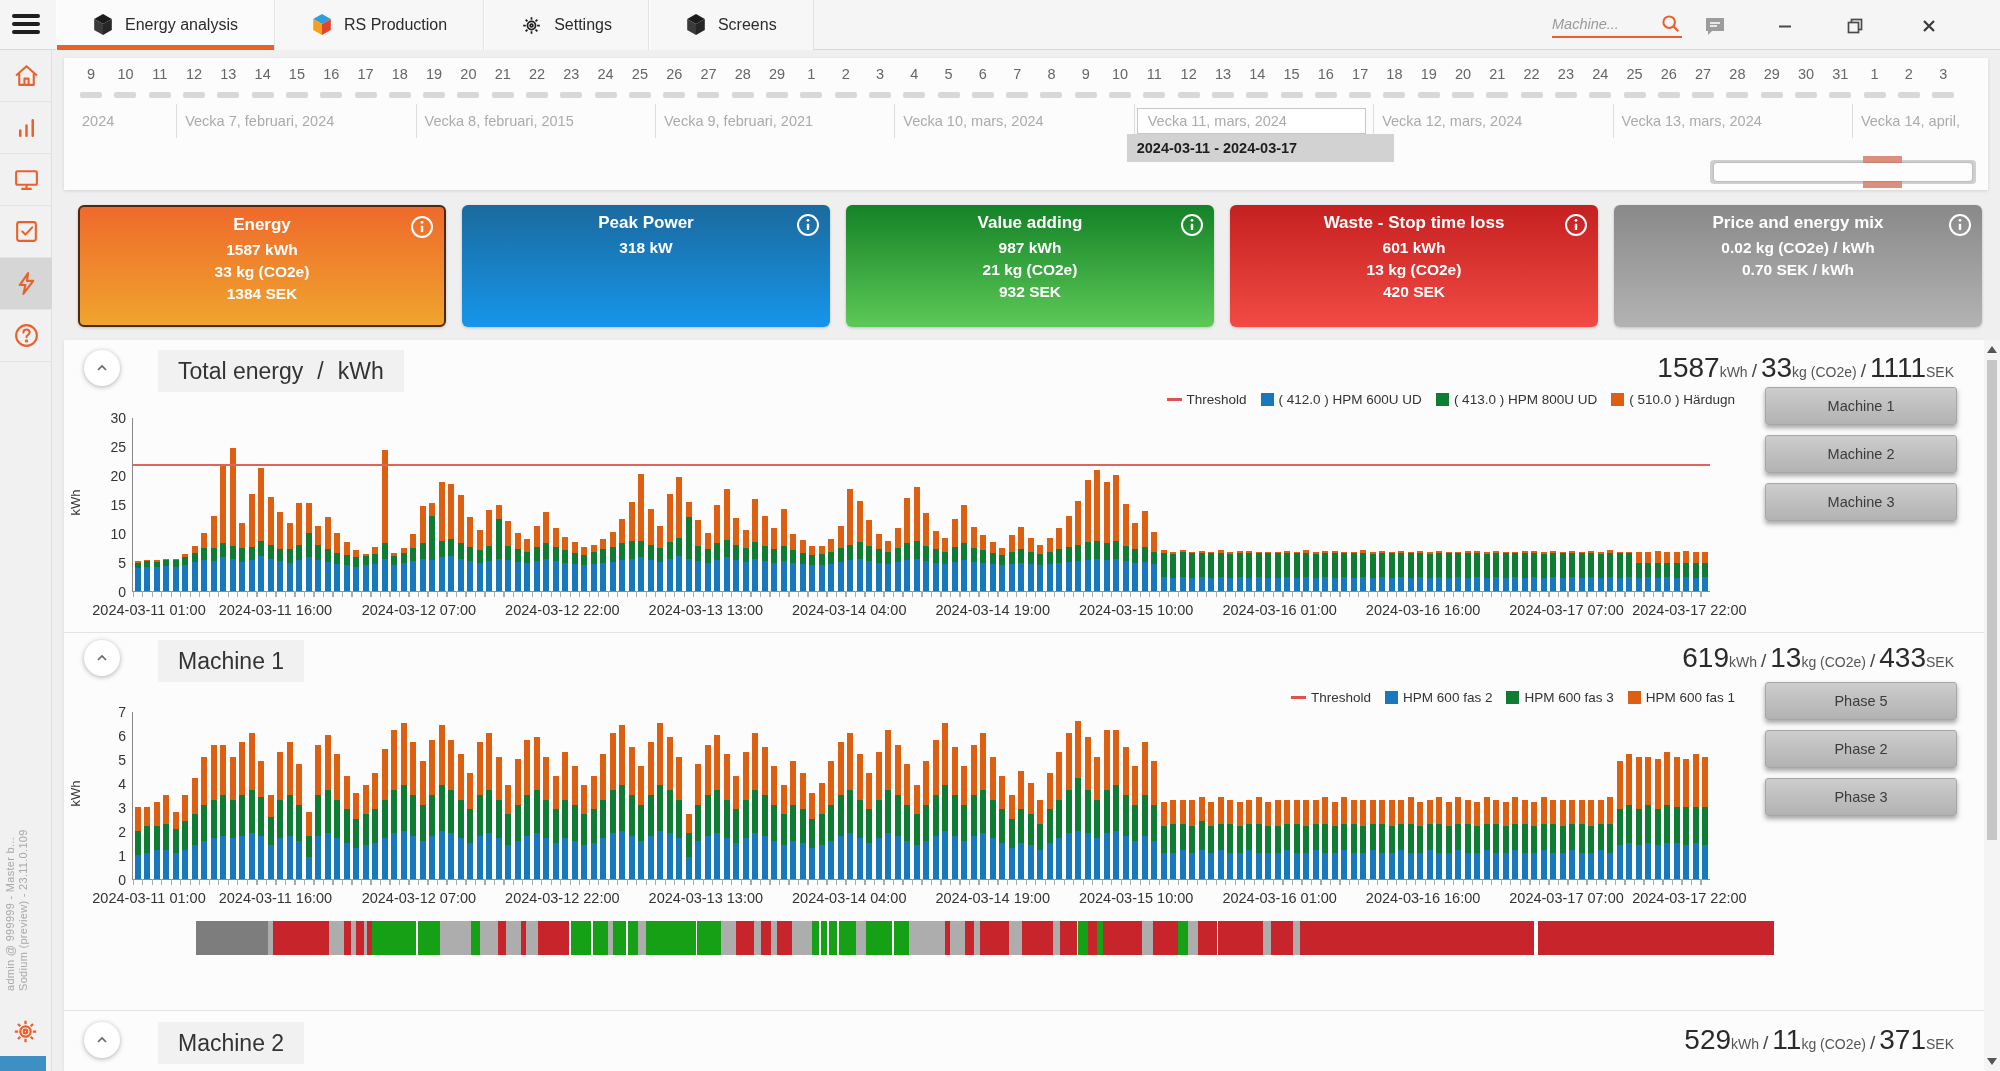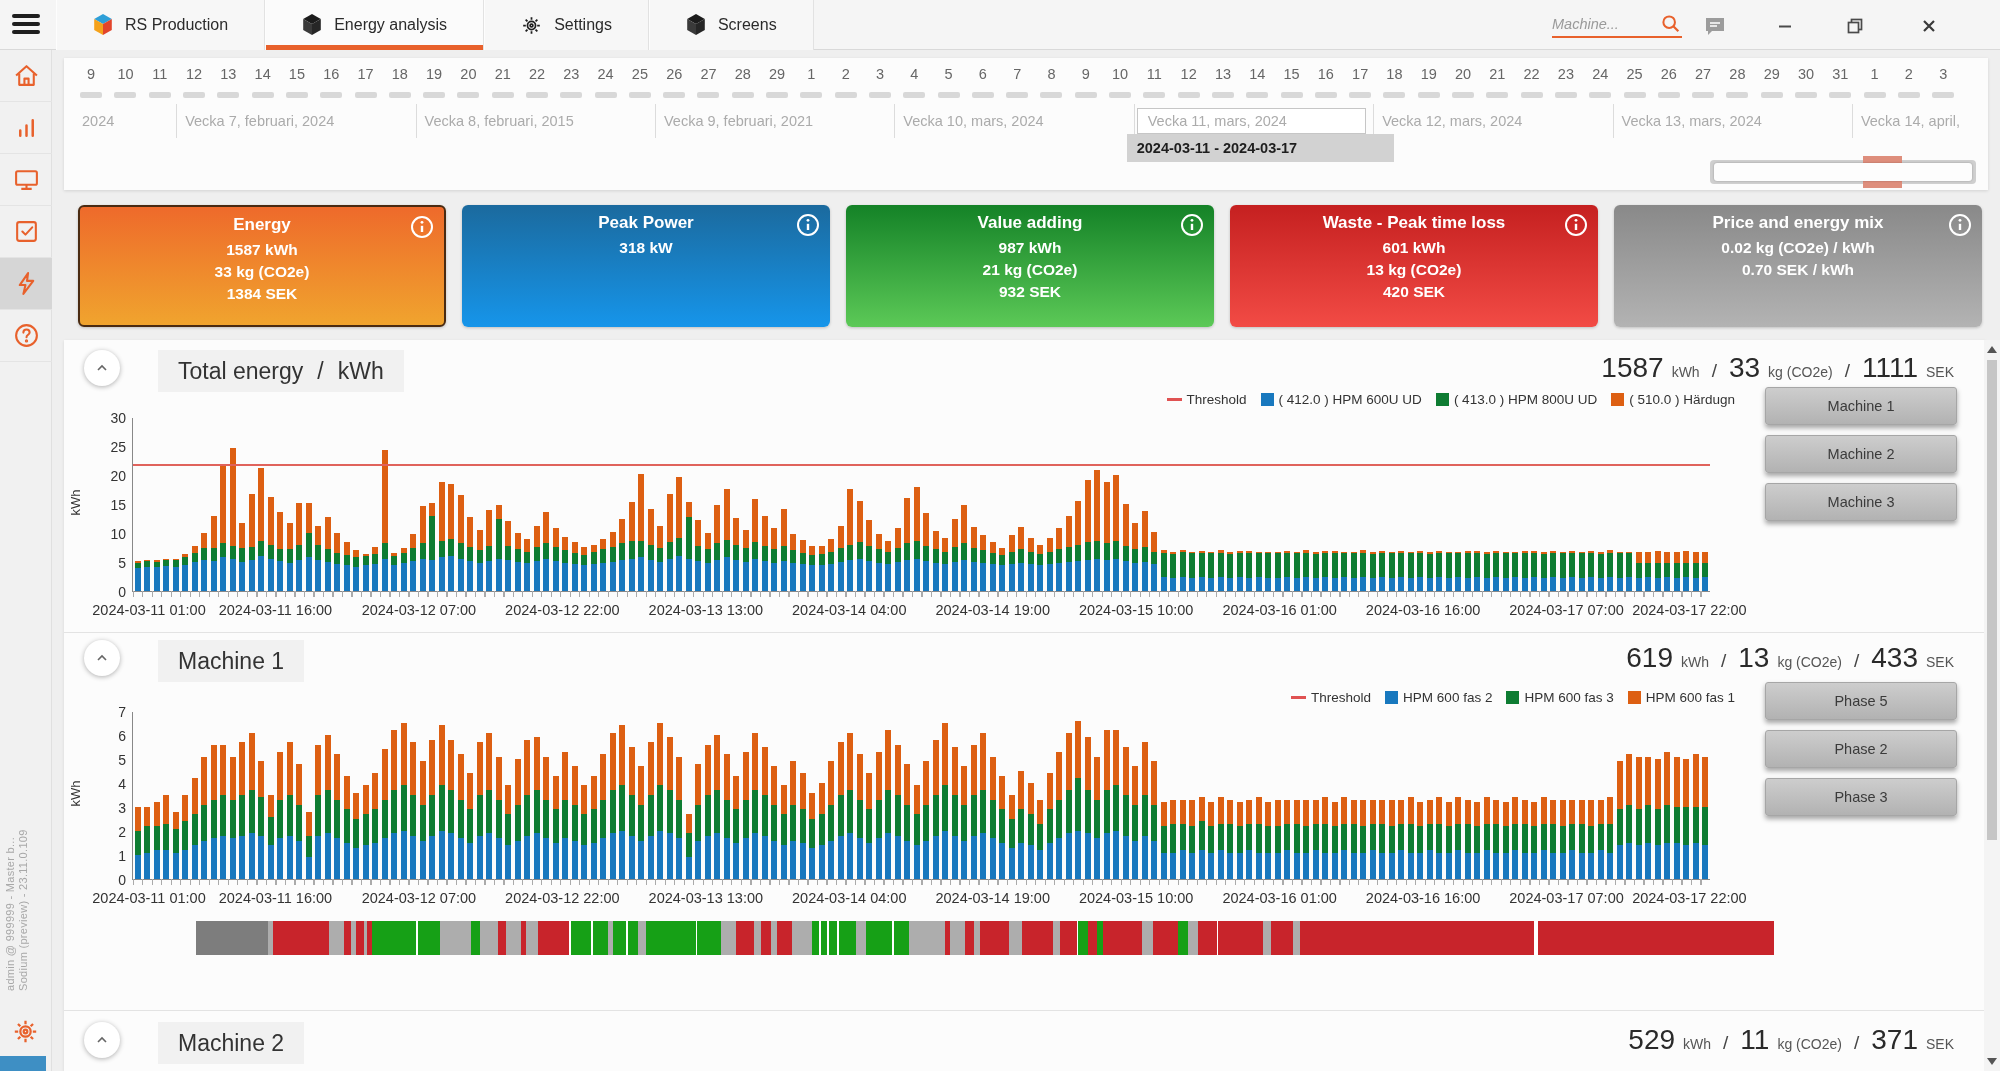--- a/index.html
+++ b/index.html
@@ -70,21 +70,21 @@
   .card-info { position:absolute; right:10px; top:8px; }
 
   
   #main-panel { position:absolute; left:64px; top:340px; width:1922px; height:731px;
     background:#FCFCFC; box-shadow:0 1px 3px rgba(0,0,0,.1); }
   .chev-btn { position:absolute; width:36px; height:36px; border-radius:50%; background:#FFF;
     box-shadow:0 1px 5px rgba(0,0,0,.3); display:flex; align-items:center; justify-content:center;
     cursor:pointer; z-index:5; }
   .sec-pill { position:absolute; left:158px; height:42px; background:#F1F1F1;
     display:flex; align-items:center; gap:14px; padding:0 20px; font-size:23px; color:#333; }
-  .summary { position:absolute; right:46px; display:flex; align-items:baseline; gap:8px; }
+  .summary { position:absolute; right:46px; display:flex; align-items:baseline; }
   .summary .v { font-size:28px; color:#2A2A2A; }
   .summary .u { font-size:14px; color:#555; }
   .summary .sep { font-size:19px; color:#444; margin:0 4px; }
   .legend { position:absolute; right:265px; display:flex; gap:14px; align-items:center; }
   .leg-item { display:flex; align-items:center; gap:5px; font-size:13.5px; color:#333; cursor:pointer; }
   .leg-box { width:13px; height:13px; }
   .leg-line { width:15px; height:3px; }
   .side-col { position:absolute; left:1765px; width:192px; display:flex; flex-direction:column; gap:10px; }
   .side-btn { height:38px; background:linear-gradient(180deg,#CDCDCD,#B2B2B2);
     border:1px solid #A6A6A6; border-radius:3px; box-shadow:0 3px 5px rgba(0,0,0,.35);
@@ -127,35 +127,35 @@
 </head>
 <body>
 
 <div id="titlebar">
   <div id="hamburger">
       <span></span>
       <span></span>
       <span></span>
     </div>
   <div id="tabs">
+      <div class="tab active">
+        <svg width="20" height="22" viewBox="0 0 18 20">
+          <path d="M9 0 17 4.5 9 9 1 4.5Z" fill="#1C1C1C"></path>
+          <path d="M1 4.5 9 9v10L1 14.5Z" fill="#3A3A3A"></path>
+          <path d="M17 4.5 9 9v10l8-4.5Z" fill="#262626"></path>
+        </svg>
+        <span>Energy analysis</span>
+      </div>
       <div class="tab">
         <svg width="20" height="22" viewBox="0 0 18 20">
           <path d="M9 0 17 4.5 9 9 1 4.5Z" fill="#2E9FD8"></path>
           <path d="M1 4.5 9 9v10L1 14.5Z" fill="#F5A21B"></path>
           <path d="M17 4.5 9 9v10l8-4.5Z" fill="#E2452B"></path>
         </svg>
         <span>RS Production</span>
-      </div>
-      <div class="tab active">
-        <svg width="20" height="22" viewBox="0 0 18 20">
-          <path d="M9 0 17 4.5 9 9 1 4.5Z" fill="#1C1C1C"></path>
-          <path d="M1 4.5 9 9v10L1 14.5Z" fill="#3A3A3A"></path>
-          <path d="M17 4.5 9 9v10l8-4.5Z" fill="#262626"></path>
-        </svg>
-        <span>Energy analysis</span>
       </div>
       <div class="tab">
         <svg width="21" height="21" viewBox="0 0 24 24" fill="none" stroke="#1E1E1E" stroke-width="2">
           <circle cx="12" cy="12" r="4.6"></circle>
           <circle cx="12" cy="12" r="1.6"></circle>
           <path d="M12 2.5v3M12 18.5v3M2.5 12h3M18.5 12h3M5.3 5.3l2.1 2.1M16.6 16.6l2.1 2.1M5.3 18.7l2.1-2.1M16.6 7.4l2.1-2.1"></path>
         </svg>
         <span>Settings</span>
       </div>
       <div class="tab">
@@ -538,21 +538,21 @@
       <div class="card-line">987 kWh</div>
       <div class="card-line">21 kg (CO2e)</div>
       <div class="card-line">932 SEK</div>
       <div class="card-info"><svg width="24" height="24" viewBox="0 0 24 24">
           <circle cx="12" cy="12" r="10" fill="none" stroke="#FFF" stroke-width="2"></circle>
           <path d="M12 10.8V17" stroke="#FFF" stroke-width="2.4"></path>
           <circle cx="12" cy="7.3" r="1.4" fill="#FFF"></circle>
         </svg></div>
     </div>
     <div class="card" style="left: 1230px; background: linear-gradient(rgb(197, 32, 32), rgb(242, 75, 69));">
-      <div class="card-title">Waste - Peak time loss</div>
+      <div class="card-title">Waste - Stop time loss</div>
       <div class="card-line">601 kWh</div>
       <div class="card-line">13 kg (CO2e)</div>
       <div class="card-line">420 SEK</div>
       <div class="card-info"><svg width="24" height="24" viewBox="0 0 24 24">
           <circle cx="12" cy="12" r="10" fill="none" stroke="#FFF" stroke-width="2"></circle>
           <path d="M12 10.8V17" stroke="#FFF" stroke-width="2.4"></path>
           <circle cx="12" cy="7.3" r="1.4" fill="#FFF"></circle>
         </svg></div>
     </div>
     <div class="card" style="left: 1614px; background: linear-gradient(rgb(137, 137, 137), rgb(179, 179, 179));">

